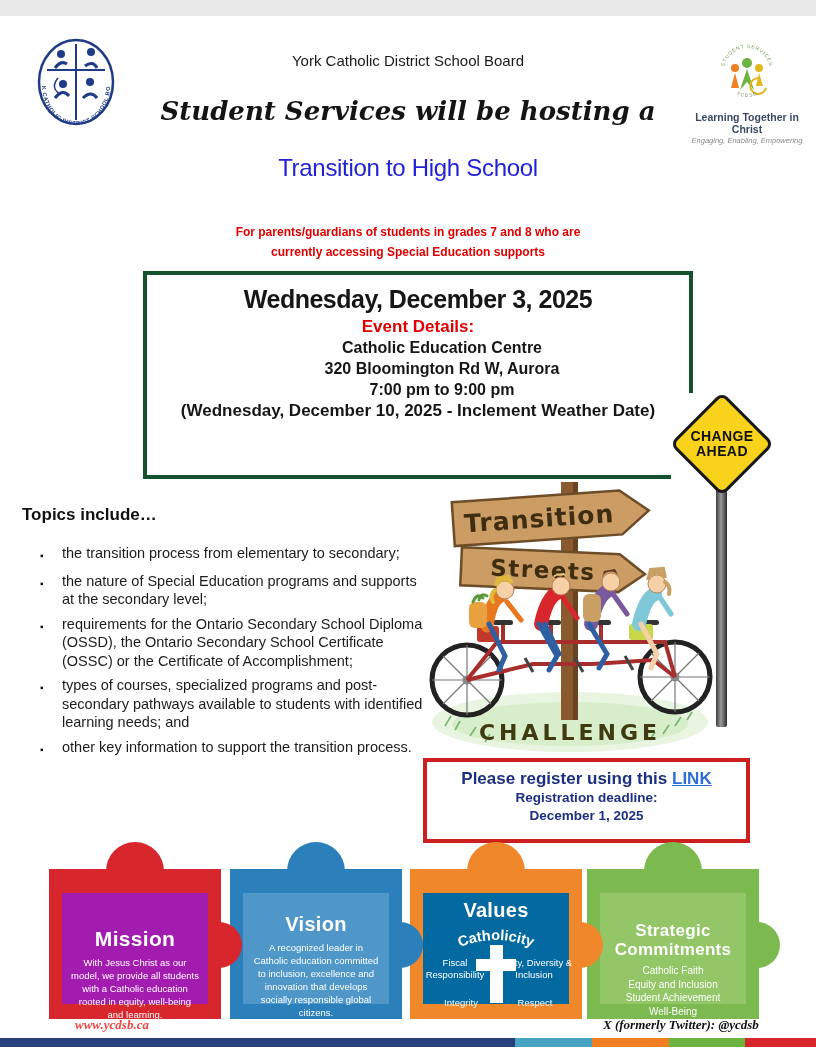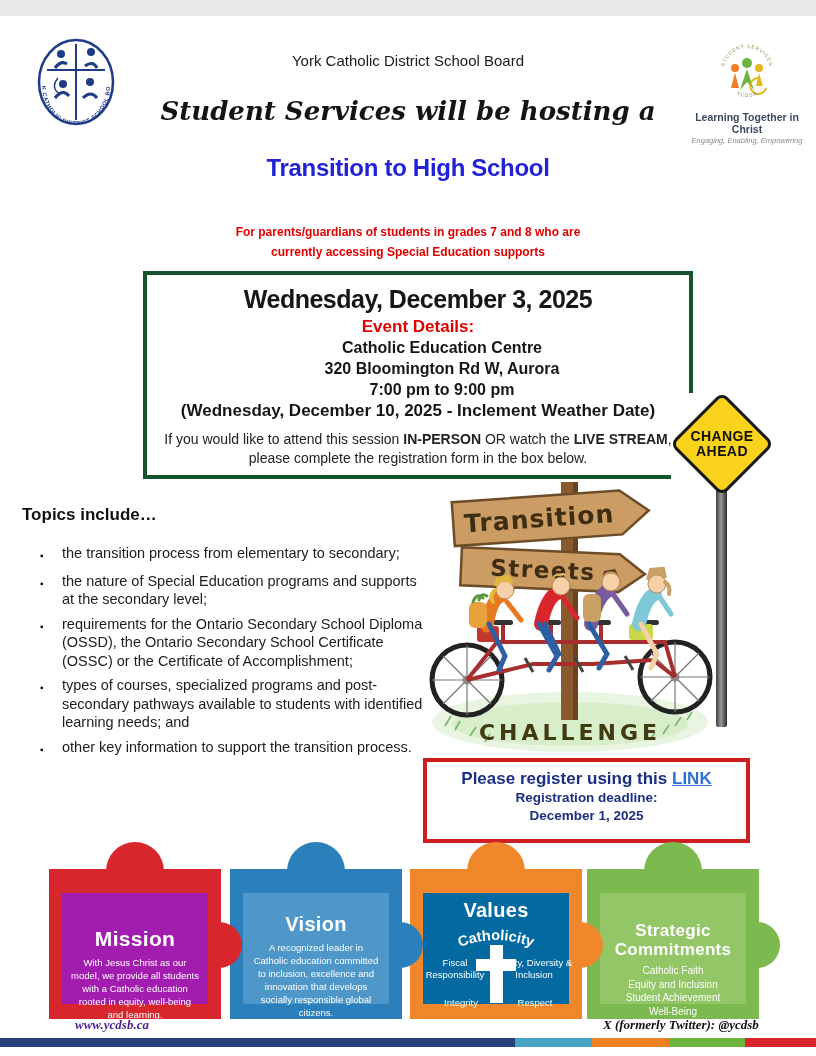--- a/index.html
+++ b/index.html
@@ -11,21 +11,21 @@
               font-size:15px;color:#1a1a1a;}
   .logo-left{position:absolute;left:33px;top:20px;width:86px;height:98px;}
   .logo-right{position:absolute;left:686px;top:22px;width:122px;text-align:center;}
   .logo-right .tagline{font-size:10.5px;font-weight:bold;color:#3a4a63;margin-top:3px;}
   .logo-right .subtagline{font-size:7.5px;font-style:italic;color:#8a8a8a;margin-top:1px;}
 
   .script-line{position:absolute;top:80px;left:0;right:0;text-align:center;
                font-family:"DejaVu Serif",serif;font-style:italic;font-weight:bold;
                font-size:26px;color:#141414;}
 
-  .title-blue{position:absolute;left:0;right:0;text-align:center;font-weight:bold;
+  .title-blue{position:absolute;left:0;right:0;text-align:center;font-weight:normal;
               font-size:24px;color:#2122d5;letter-spacing:-0.3px;}
   .title1{top:138px;} .title2{top:170px;}
   .audience{position:absolute;top:206px;left:0;right:0;text-align:center;
             font-weight:bold;font-size:12px;line-height:20px;color:#e00000;}
 
   
   .event-box{position:absolute;left:143px;top:255px;width:550px;height:208px;
              border:4px solid #14532d;box-sizing:border-box;text-align:center;color:#161616;}
   .event-date{margin-top:10px;font-size:25px;font-weight:bold;letter-spacing:-0.5px;}
   .event-details-label{margin-top:3px;font-size:17px;font-weight:bold;color:#e00000;}
@@ -93,21 +93,21 @@
   .values-cross-h{position:absolute;left:53px;top:66px;width:40px;height:12px;background:#fff;}
   .values-label{position:absolute;font-size:9.5px;line-height:12px;color:#fff;text-align:center;}
   .vl-fiscal{left:0;top:64px;width:64px;}
   .vl-equity{right:-4px;top:64px;width:78px;}
   .vl-integrity{left:6px;top:104px;width:64px;}
   .vl-respect{right:2px;top:104px;width:64px;}
   .vl-excellence{left:0;right:0;top:128px;}
 
   
   .footer-web{position:absolute;left:75px;top:1001px;font-family:"Liberation Serif",serif;
-              font-style:italic;font-weight:bold;font-size:13px;color:#4c1d95;}
+              font-style:italic;font-weight:bold;font-size:13px;color:#ef4444;}
   .footer-social{position:absolute;left:603px;top:1001px;font-family:"Liberation Serif",serif;
                  font-style:italic;font-weight:bold;font-size:13px;color:#111;}
   .stripe{position:absolute;left:0;top:1022px;width:816px;height:9px;display:flex;}
   .stripe div{height:100%;}
   .st-navy{width:515px;background:#27407c;}
   .st-teal{width:77px;background:#48a4c4;}
   .st-orange{width:77px;background:#ef7f22;}
   .st-green{width:76px;background:#6db33f;}
   .st-red{width:71px;background:#d9262c;}
 </style>
@@ -167,25 +167,20 @@
     <div>currently accessing Special Education supports</div>
   </div>
 
   <div class="event-box">
     <div class="event-date">Wednesday, December 3, 2025</div>
     <div class="event-details-label">Event Details:</div>
     <div class="event-line">Catholic Education Centre</div>
     <div class="event-line">320 Bloomington Rd W, Aurora</div>
     <div class="event-line">7:00 pm to 9:00 pm</div>
     <div class="event-weather">(Wednesday, December 10, 2025 - Inclement Weather Date)</div>
-    <div class="event-attend">
-      <span>If you would like to attend this session </span><b>IN-PERSON</b><span> OR watch the </span><b>LIVE STREAM</b><span>,</span>
-      <br>
-      <span>please complete the registration form in the box below.</span>
-    </div>
   </div>
 
   <div class="sign-wrap">
     <div class="sign-bg"></div>
     <div class="pole-cap"></div>
     <div class="sign-pole"></div>
     <div class="sign-diamond"></div>
     <div class="sign-text">
       <div>CHANGE</div>
       <div>AHEAD</div>

